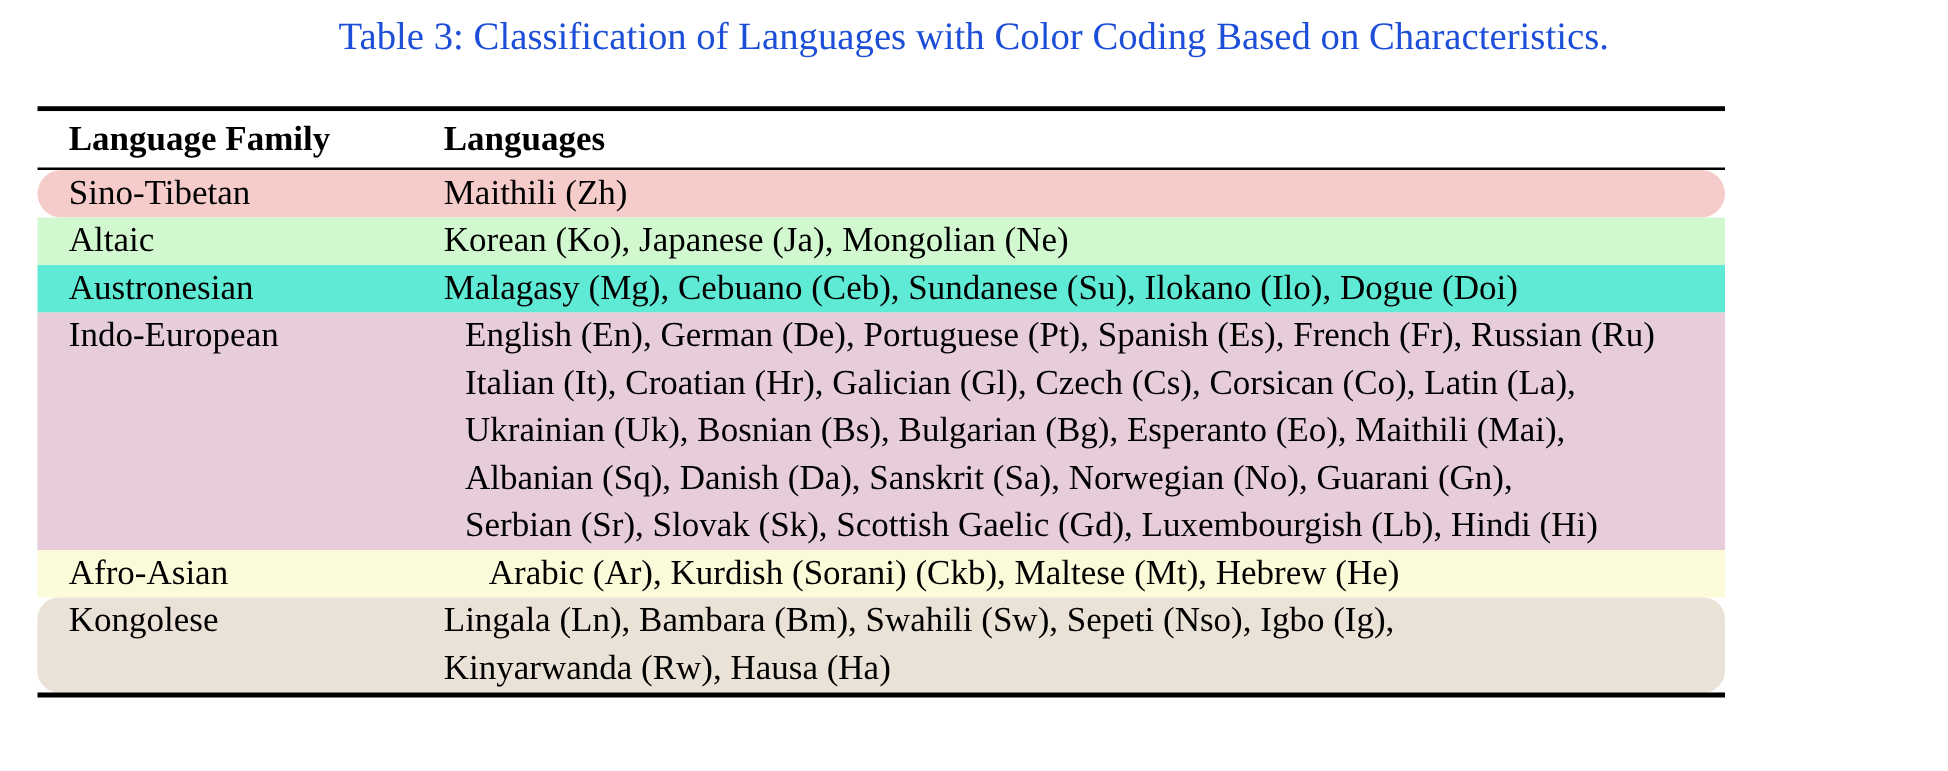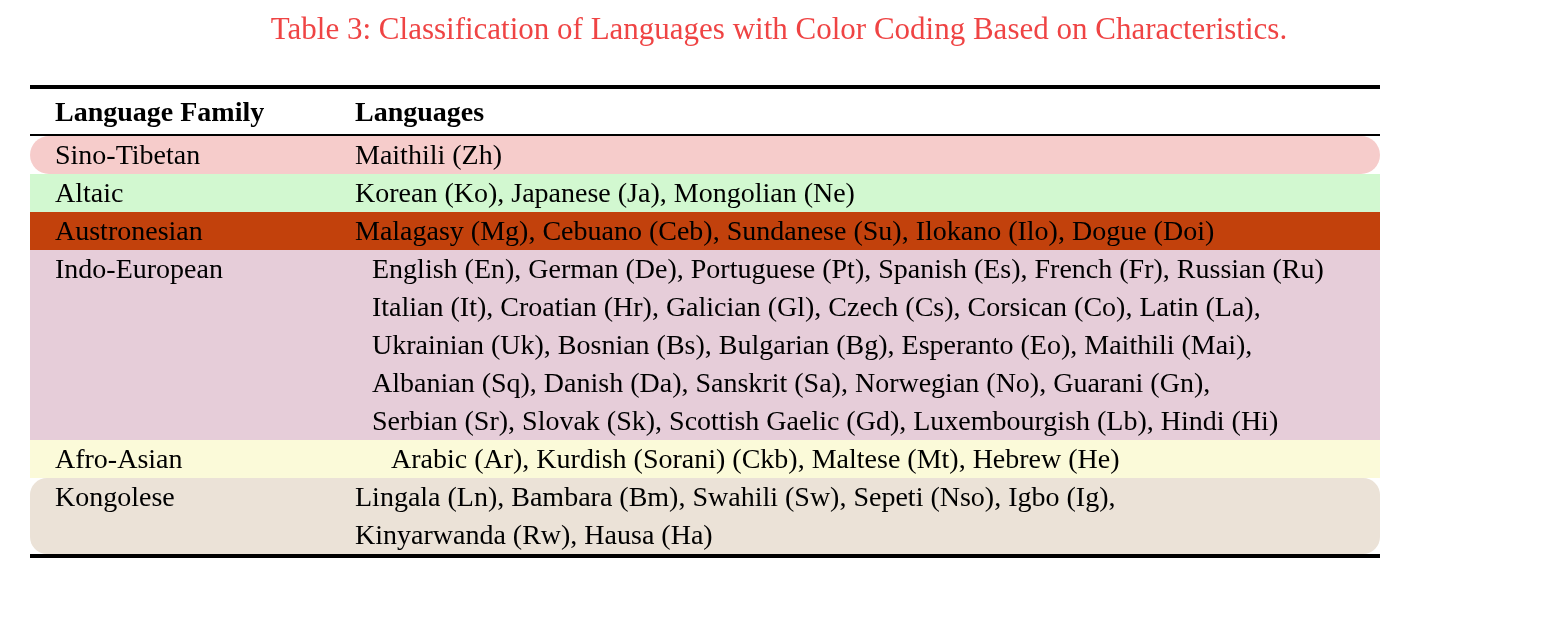--- a/index.html
+++ b/index.html
@@ -15,21 +15,21 @@
     height: 617px;
     overflow: hidden;
     background: #ffffff;
   }
   .caption {
     padding-top: 11px;
     height: 70px;
     text-align: center;
     font-size: 31px;
     line-height: 36px;
-    color: #ef4444;
+    color: #1d4ed8;
   }
   .table {
     position: absolute;
     left: 30px;
     top: 85px;
     width: 1350px;
   }
   .rule-thick {
     height: 4px;
     background: #000000;
@@ -88,21 +88,21 @@
       <div class="cell1">Sino-Tibetan</div>
       <div class="cell2">Maithili (Zh)</div>
     </div>
 
     <div class="row body-row" style="background-color: rgb(210, 248, 208);">
       <div class="cell1">Altaic</div>
       <div class="cell2">Korean (Ko), Japanese (Ja), Mongolian (Ne)</div>
     </div>
 
 
-    <div class="row body-row" style="background-color: #c2410c; justify-content: space-between;">
+    <div class="row body-row" style="background-color: #5eead4; justify-content: space-between;">
       <div class="cell1">Austronesian</div>
       <div class="cell2">Malagasy (Mg), Cebuano (Ceb), Sundanese (Su), Ilokano (Ilo), Dogue (Doi)</div>
     </div>
 
     <div class="row body-row" style="background-color: rgb(230, 205, 217); gap: 17px;">
       <div class="cell1">Indo-European</div>
       <div class="cell2">English (En), German (De), Portuguese (Pt), Spanish (Es), French (Fr), Russian (Ru)
 Italian (It), Croatian (Hr), Galician (Gl), Czech (Cs), Corsican (Co), Latin (La),
 Ukrainian (Uk), Bosnian (Bs), Bulgarian (Bg), Esperanto (Eo), Maithili (Mai),
 Albanian (Sq), Danish (Da), Sanskrit (Sa), Norwegian (No), Guarani (Gn),

